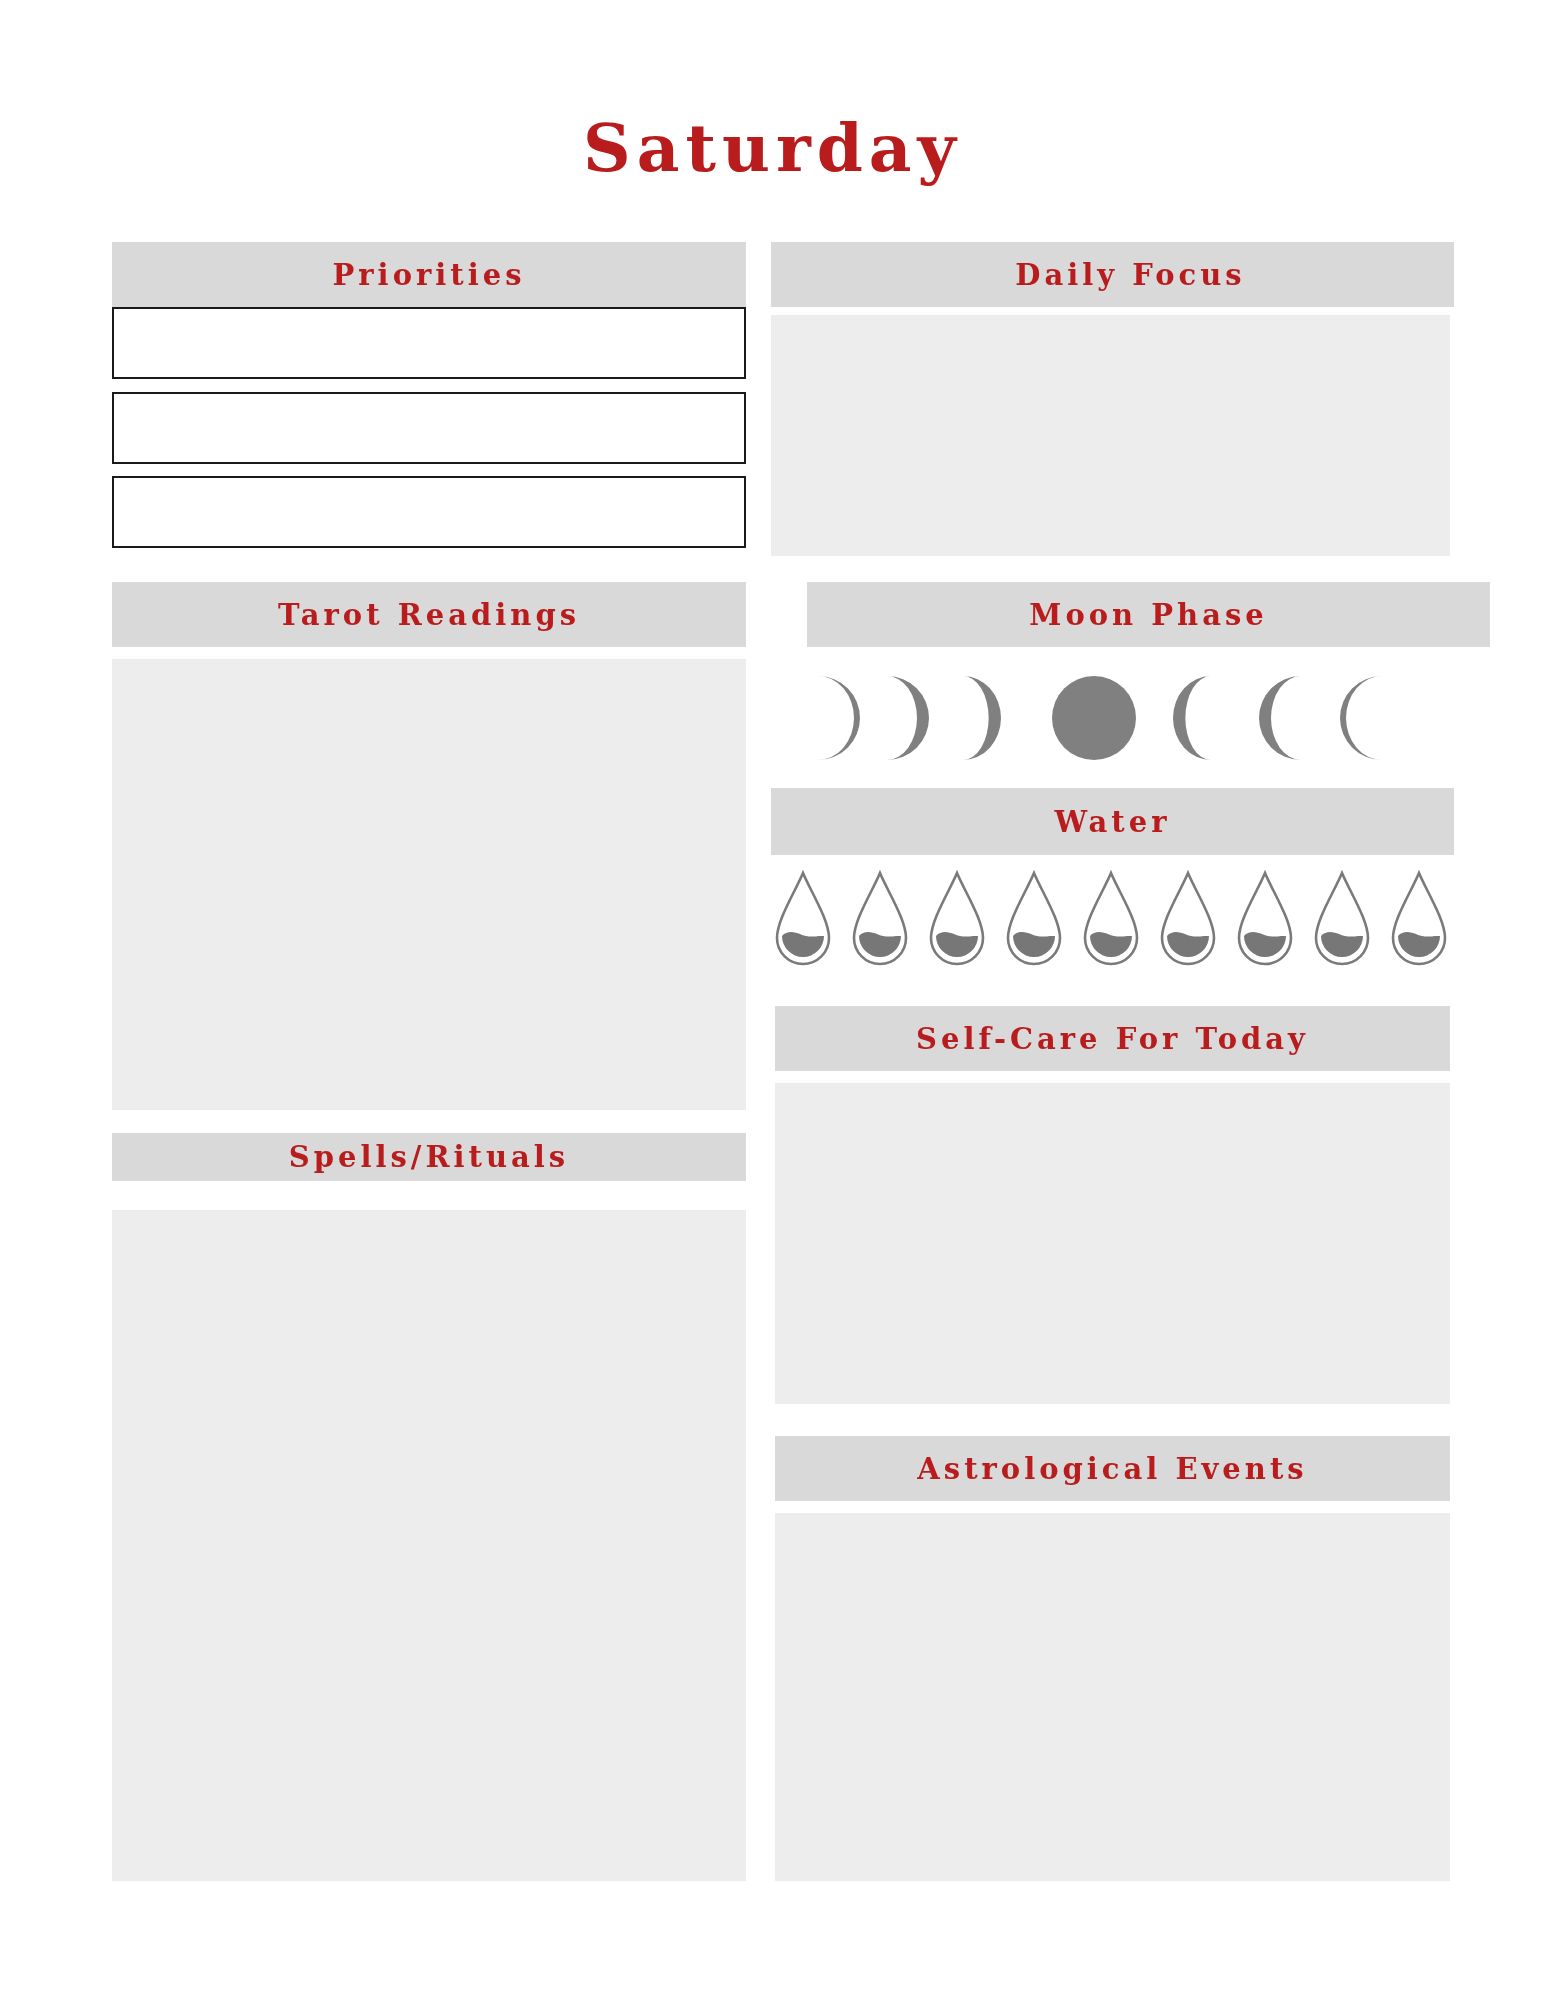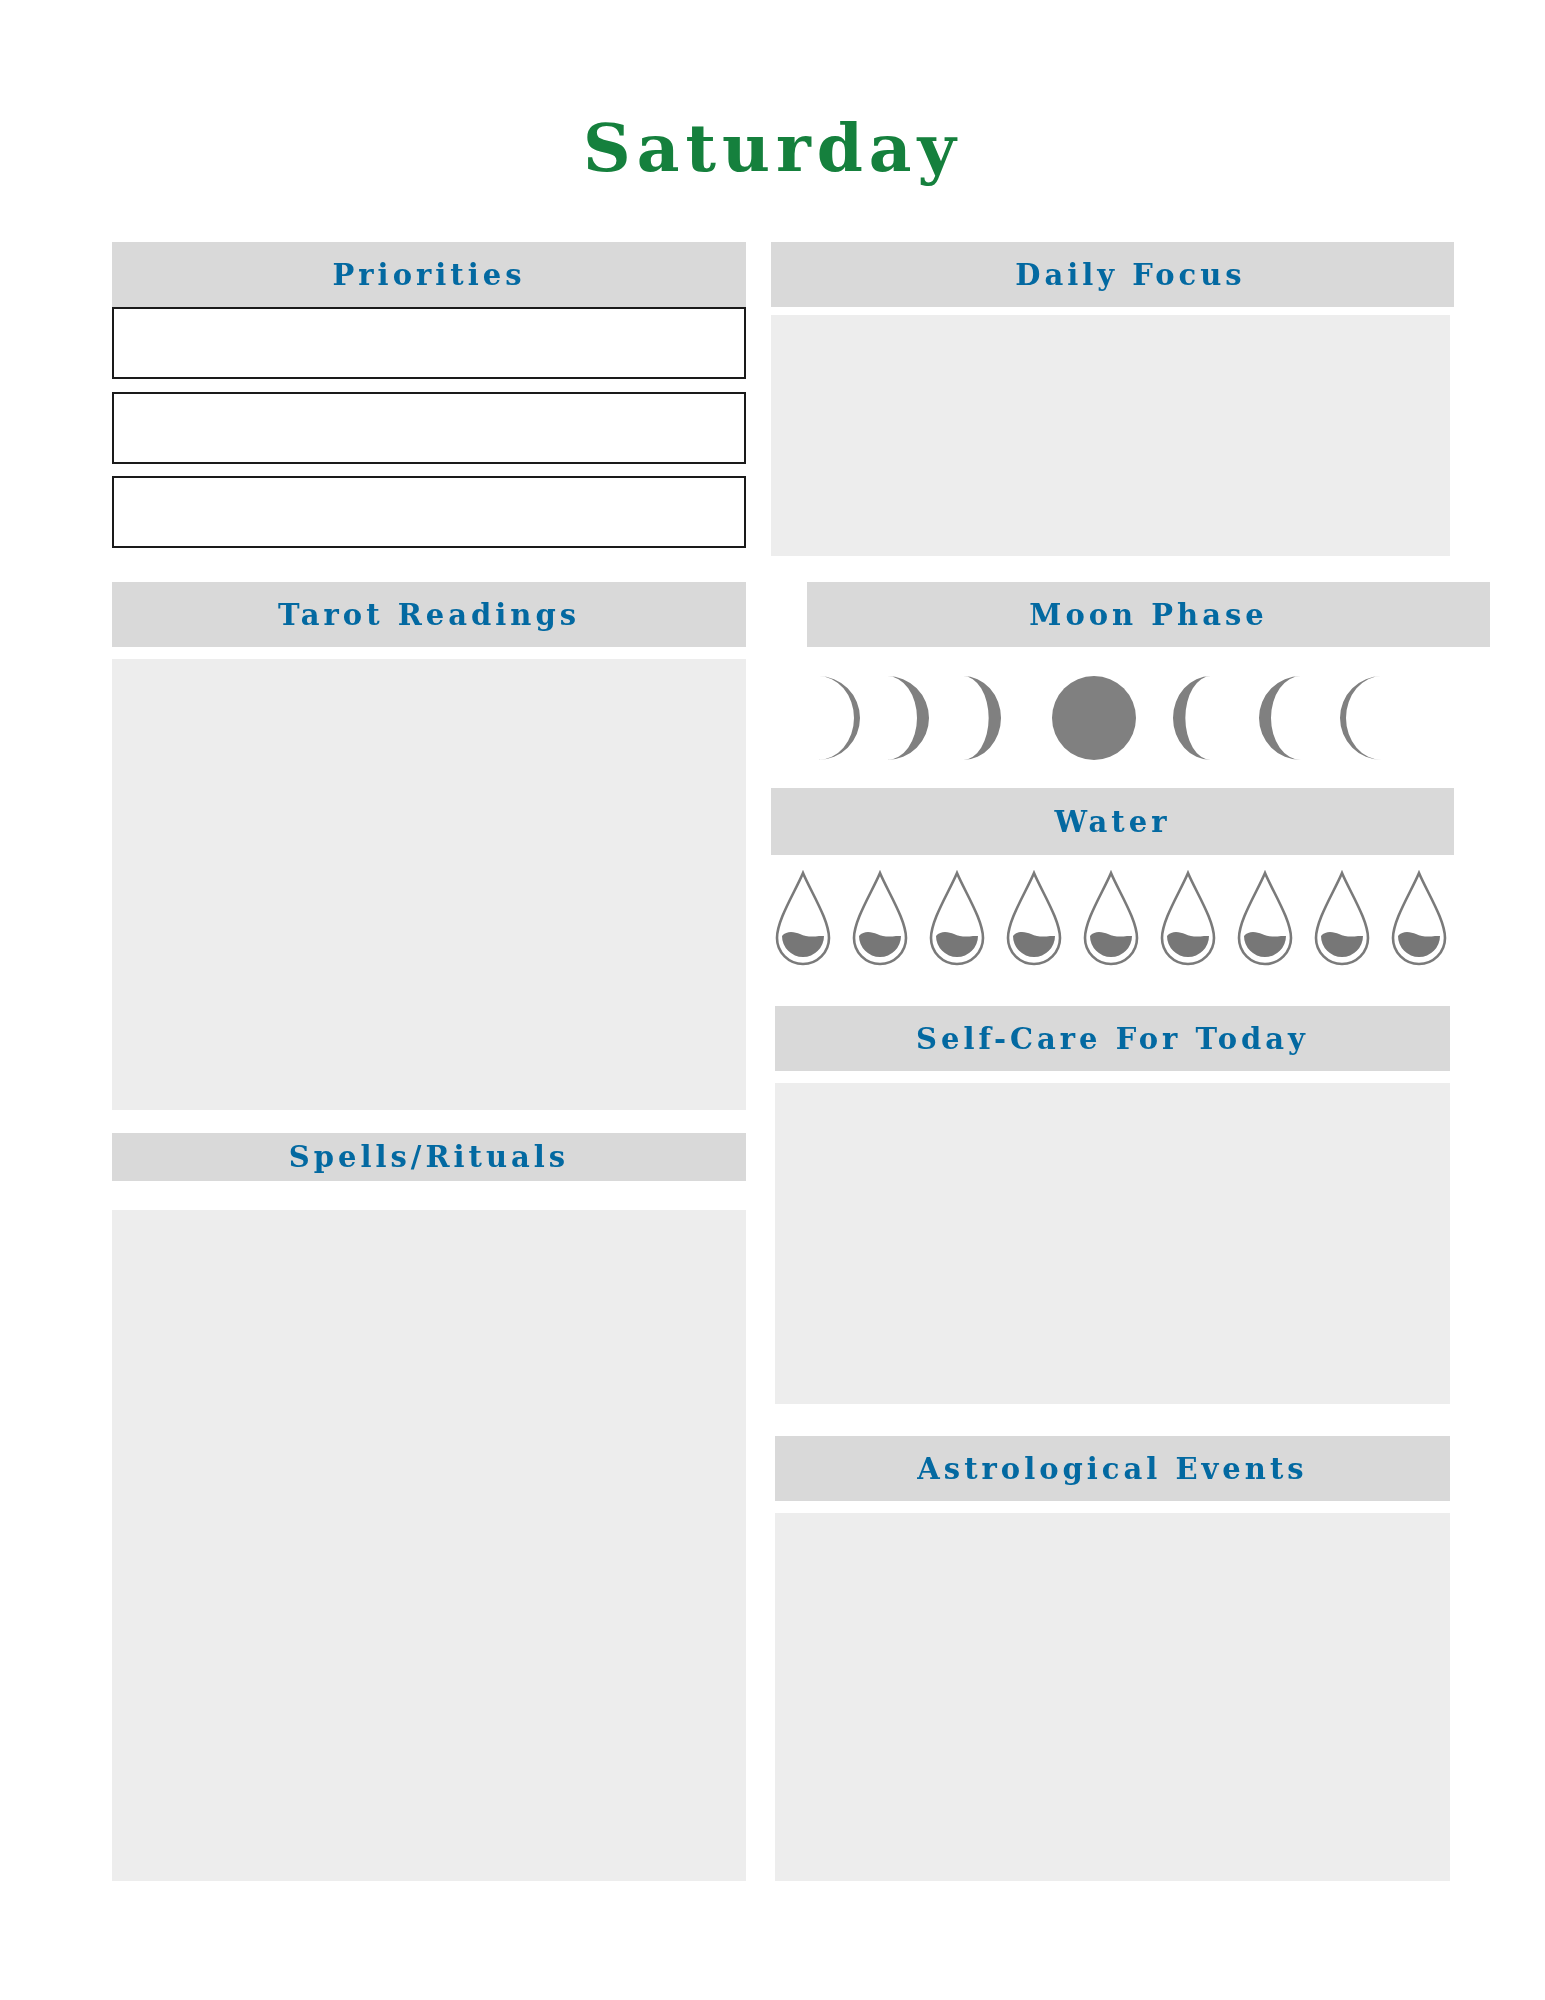--- a/index.html
+++ b/index.html
@@ -1,23 +1,23 @@
 <!DOCTYPE html>
 <html><head>
 <meta charset="utf-8">
 <style>
   html, body { margin: 0; padding: 0; background: #ffffff; }
   body { width: 1545px; height: 2000px; position: relative; overflow: hidden;
          font-family: "DejaVu Serif", "Liberation Serif", serif; }
   .abs { position: absolute; box-sizing: border-box; }
   .title { left: 0; width: 1545px; top: 108px; text-align: center;
-           font-size: 66px; font-weight: bold; letter-spacing: 6px; color: #15803d;
+           font-size: 66px; font-weight: bold; letter-spacing: 6px; color: #b91c1c;
            font-family: "DejaVu Serif", serif; line-height: 80px; }
   .hdr { background: #d9d9d9; display: flex; align-items: center; justify-content: center;
-         font-weight: bold; font-size: 29px; letter-spacing: 4px; color: #0369a1;
+         font-weight: bold; font-size: 29px; letter-spacing: 4px; color: #b91c1c;
          font-family: "DejaVu Serif", serif; }
   .box { background: #ededed; }
   .prio { background: #ffffff; border: 2px solid #1a1a1a; }
   .drops { display: flex; align-items: center; }
 </style>
 </head>
 <body>
 
 <div class="abs title">Saturday</div>
 

